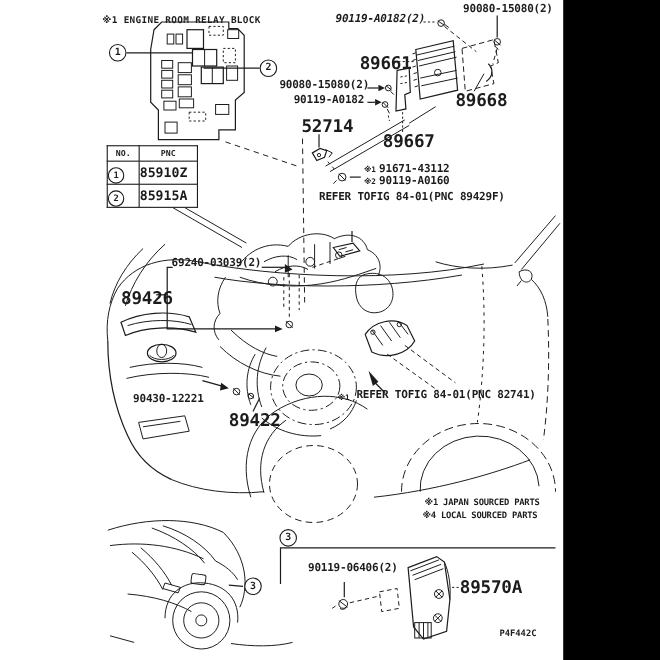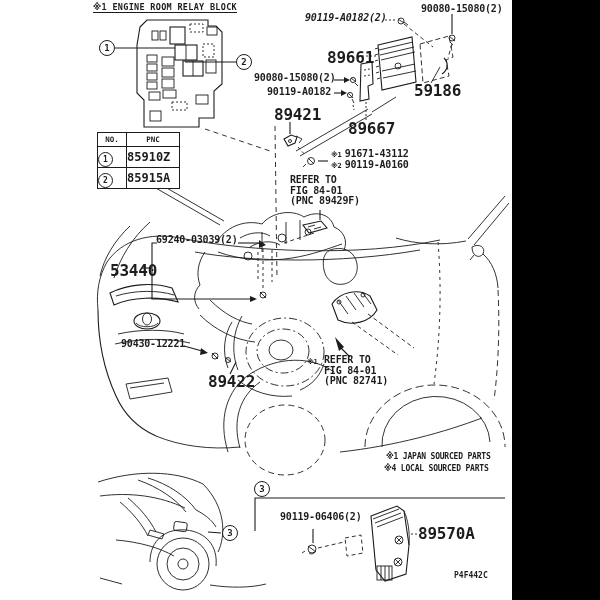--- a/index.html
+++ b/index.html
@@ -1,24 +1,24 @@
 <!DOCTYPE html>
 <html><head>
 <meta charset="utf-8">
 <style>
   html,body{margin:0;padding:0;background:#fff;}
   #stage{position:relative;width:600px;height:600px;background:#fff;overflow:hidden;
          font-family:"DejaVu Sans Mono","DejaVu Sans",monospace;color:#1c1c1c;}
   #art{position:absolute;left:0;top:0;}
   .lbl{position:absolute;font-weight:bold;white-space:pre;letter-spacing:-0.2px;line-height:1.05;}
   .s8{font-size:8px;}  .s85{font-size:8.5px;} .s10{font-size:10px;} .s11{font-size:16px;} .s7{font-size:7px;}
-  .title{text-decoration:underline;text-underline-offset:2px;letter-spacing:0.3px;}
+  .title{text-underline-offset:2px;letter-spacing:0.3px;margin-top:12px;}
   .callout{position:absolute;width:16px;height:16px;border:1.4px solid #1c1c1c;border-radius:50%;
            display:flex;align-items:center;justify-content:center;font-size:9px;font-weight:bold;background:#fff;box-sizing:border-box;}
-  .note{display:flex;flex-direction:column;}
+  .note{display:flex;flex-direction:row;}
   .pref{margin-right:3px;}
   .notline{display:flex;align-items:baseline;}
   
   #pnc-table{position:absolute;left:97px;top:132px;border-collapse:collapse;background:#fff;}
   #pnc-table td,#pnc-table th{border:1.4px solid #1c1c1c;padding:0;vertical-align:middle;}
   #pnc-table th{font-size:7.5px;font-weight:bold;height:13px;}
   .col-no{width:28px;} .col-pnc{width:52px;}
   .pncv{font-size:12px;font-weight:bold;height:20px;}
   .mini-c{display:inline-flex;width:13px;height:13px;border:1.2px solid #1c1c1c;border-radius:50%;
           align-items:center;justify-content:center;font-size:8px;font-weight:bold;}
@@ -275,42 +275,42 @@
       <td class="pncv">85915A</td>
     </tr>
   </tbody>
     </table>
 
   <div class="lbl s10" style="left:305px;top:13px;font-style:italic;">90119-A0182(2)</div>
   <div class="lbl s10" style="left:421px;top:4px;">90080-15080(2)</div>
   <div class="lbl s11" style="left:327px;top:50px;">89661</div>
   <div class="lbl s10" style="left:254px;top:73px;">90080-15080(2)</div>
   <div class="lbl s10" style="left:267px;top:87px;">90119-A0182</div>
-  <div class="lbl s11" style="left:414px;top:83px;">59186</div>
-  <div class="lbl s11" style="left:274px;top:107px;">89421</div>
+  <div class="lbl s11" style="left:414px;top:83px;">89668</div>
+  <div class="lbl s11" style="left:274px;top:107px;">52714</div>
   <div class="lbl s11" style="left:348px;top:121px;">89667</div>
 
   <div class="lbl notline" style="left:331px;top:149px;">
     <span class="s7 pref">※1</span>
     <span class="s10">91671-43112</span>
   </div>
   <div class="lbl notline" style="left:331px;top:160px;">
     <span class="s7 pref">※2</span>
     <span class="s10">90119-A0160</span>
   </div>
 
   <div class="lbl s10 note" style="left:290px;top:175px;">
     <span>REFER TO</span>
     <span>FIG 84-01</span>
     <span>(PNC 89429F)</span>
   </div>
 
   <div class="lbl s10" style="left:156px;top:235px;">69240-03039(2)</div>
-  <div class="lbl s11" style="left:110px;top:263px;">53440</div>
-  <div class="lbl s10" style="left:121px;top:339px;">90430-12221</div>
+  <div class="lbl s11" style="left:110px;top:263px;">89426</div>
+  <div class="lbl s10" style="left:121px;top:358px;">90430-12221</div>
   <div class="lbl s11" style="left:208px;top:374px;">89422</div>
 
   <div class="lbl s7" style="left:307px;top:359px;">※1</div>
   <div class="lbl s10 note" style="left:324px;top:355px;">
     <span>REFER TO</span>
     <span>FIG 84-01</span>
     <span>(PNC 82741)</span>
   </div>
 
   <div class="lbl s8" style="left:386px;top:453px;">※1 JAPAN SOURCED PARTS</div>

